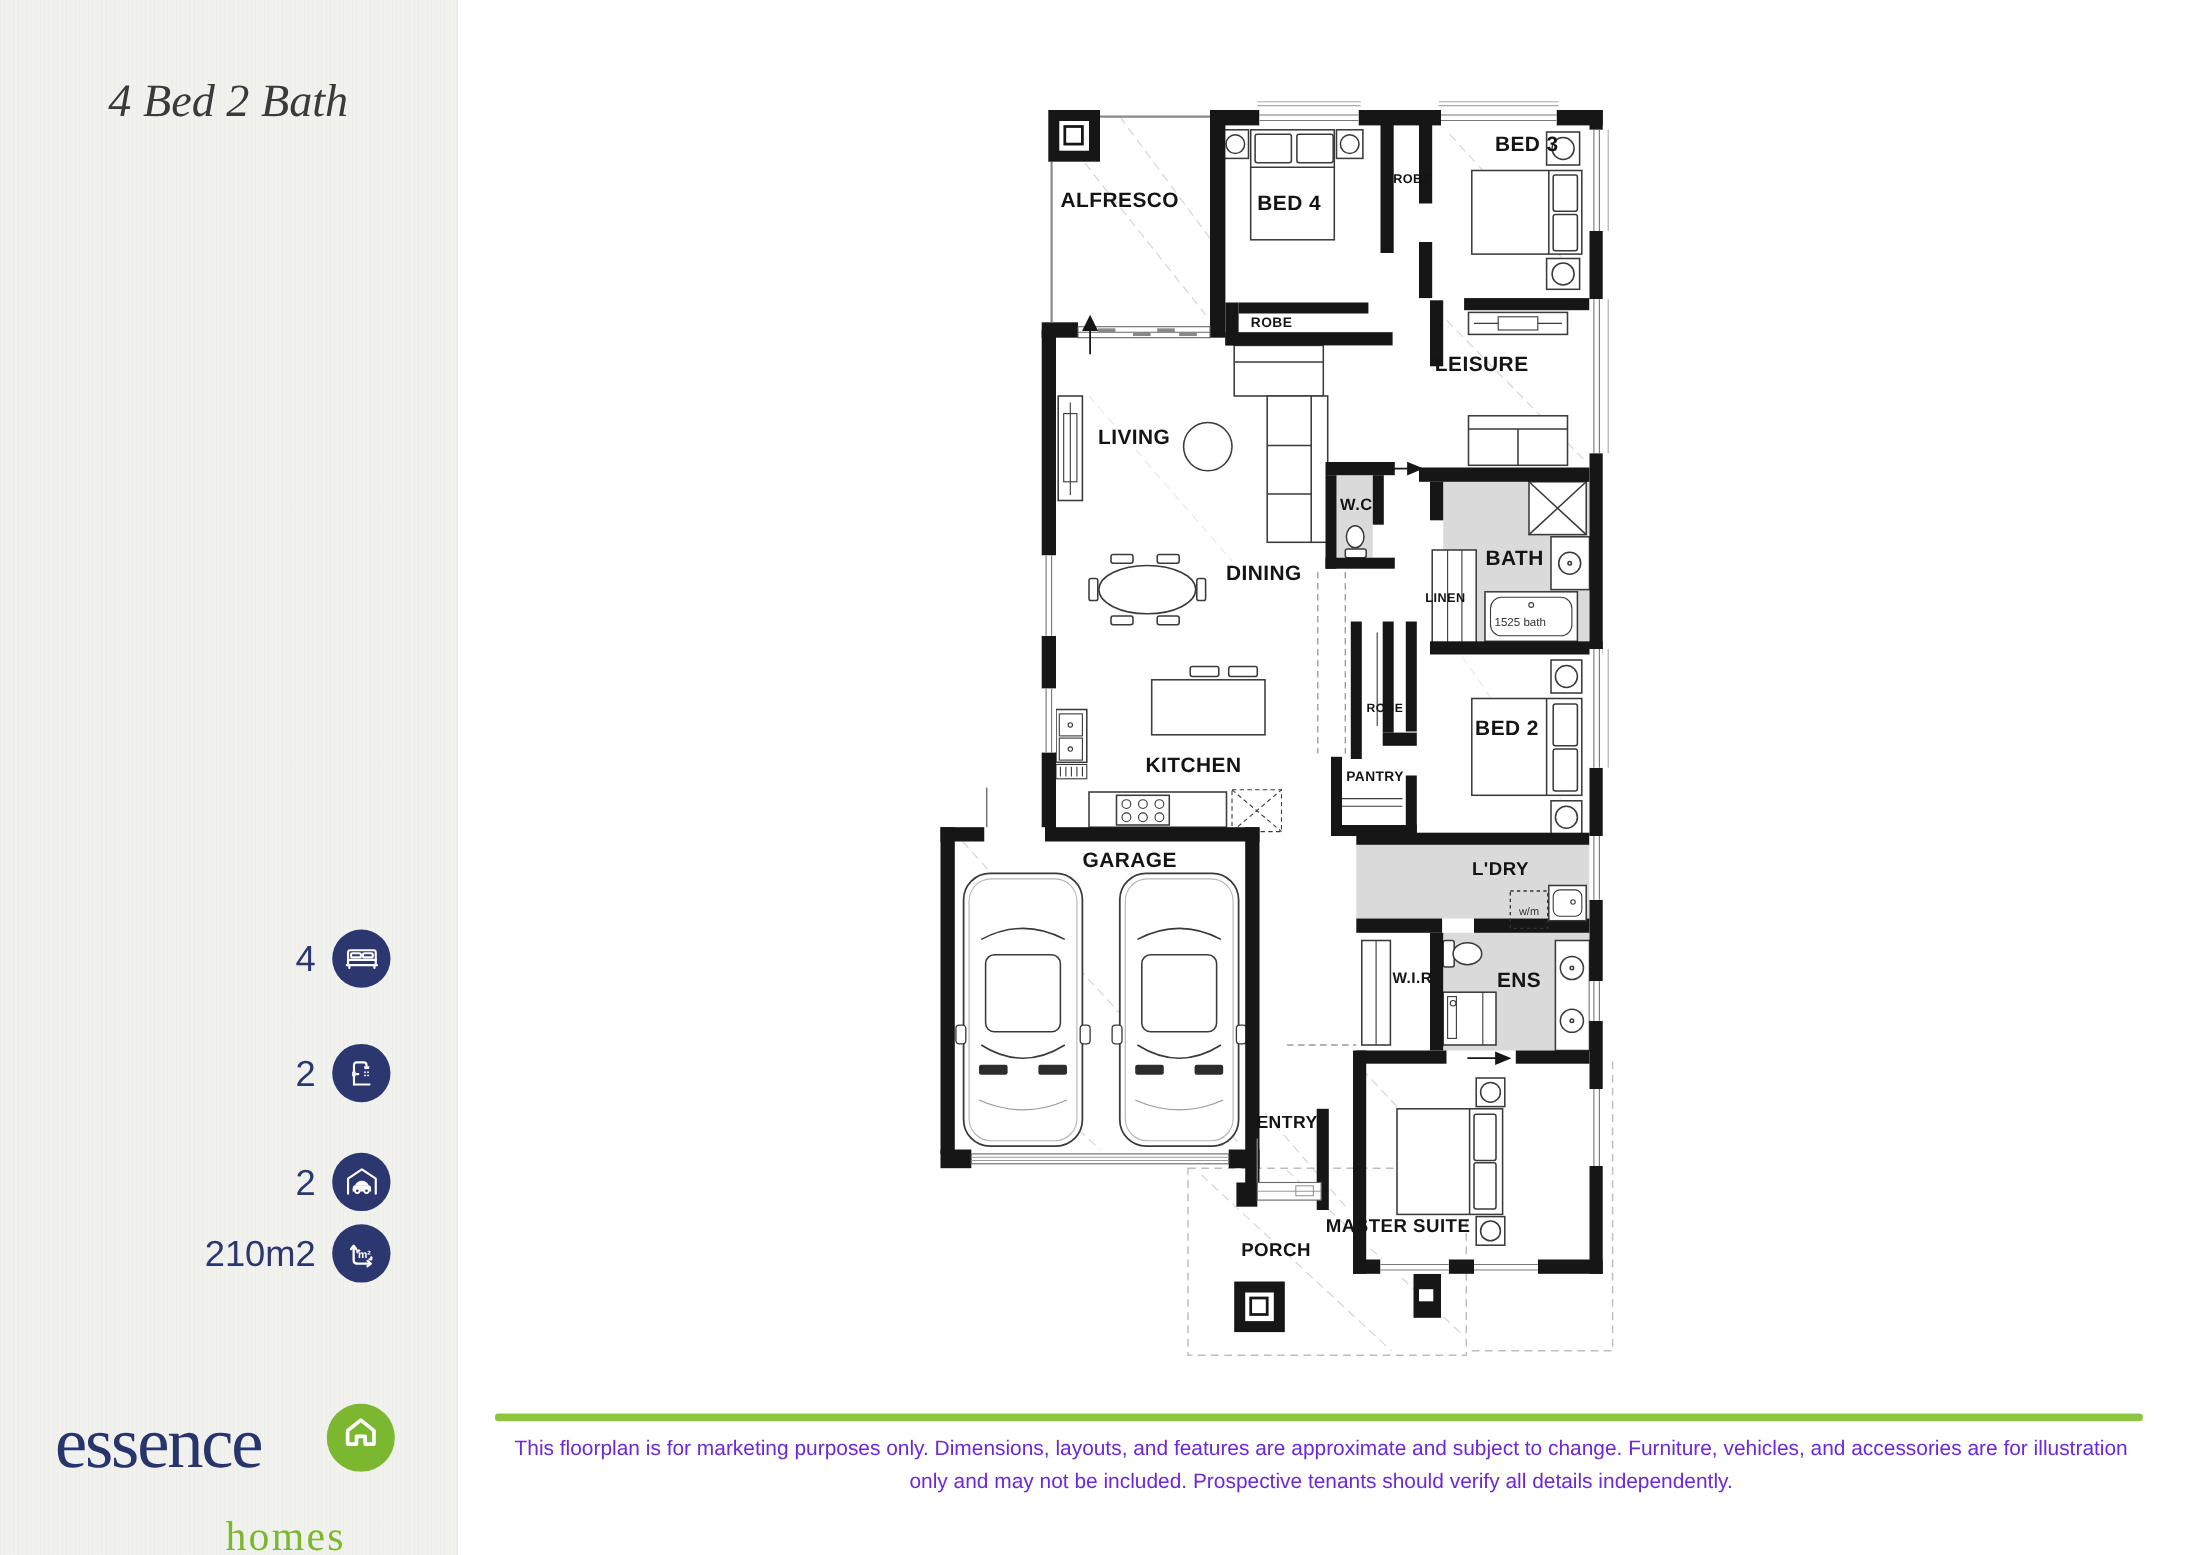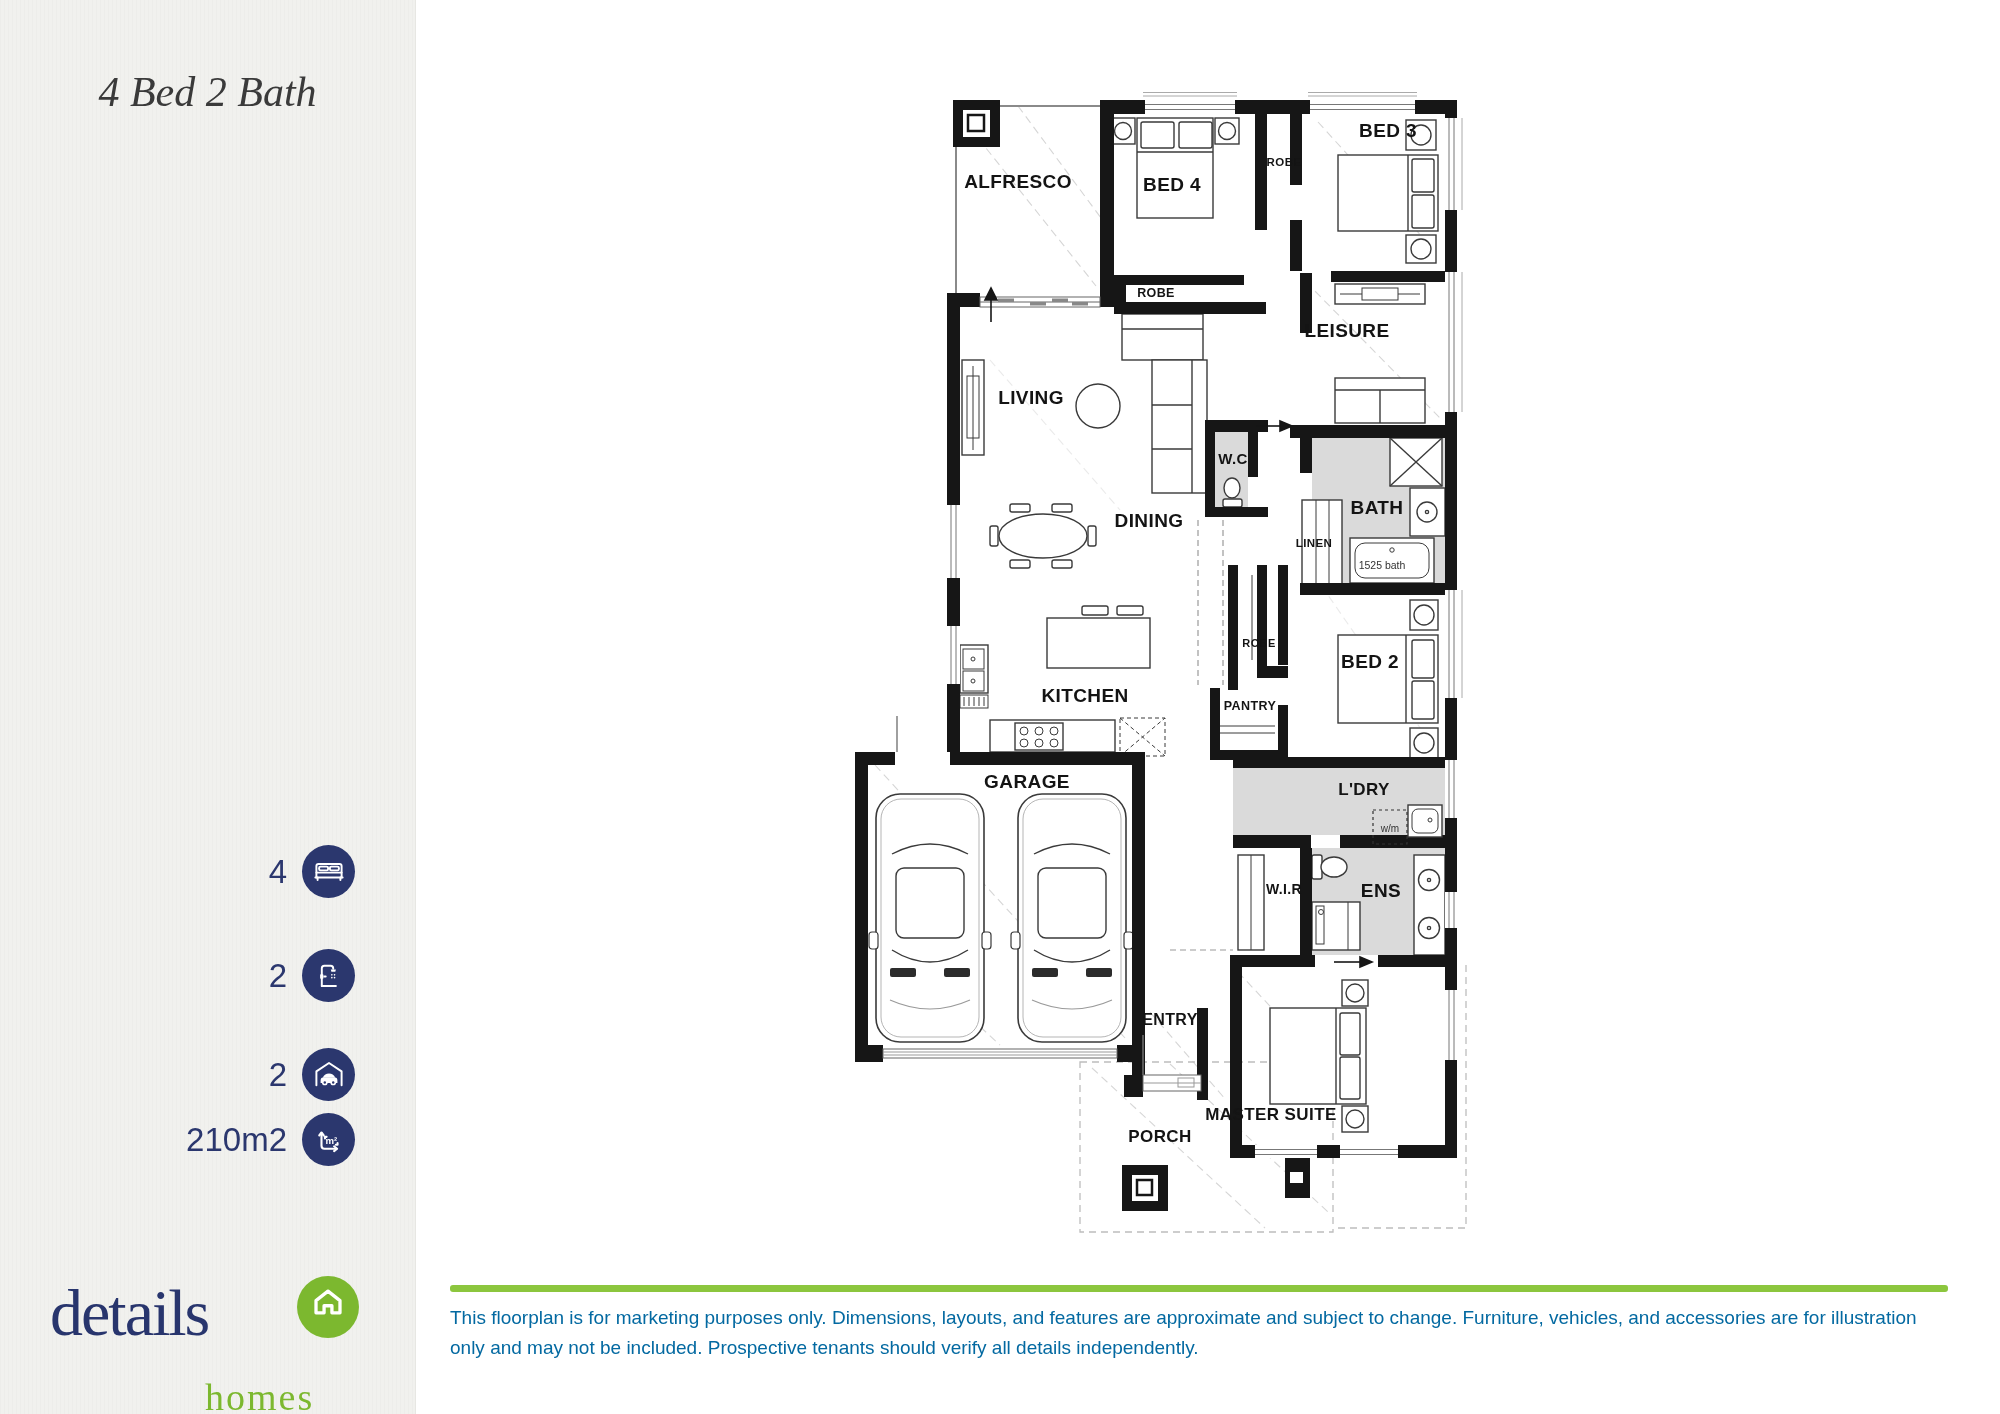--- a/index.html
+++ b/index.html
@@ -30,21 +30,21 @@
   
   .floorplan{position:absolute;left:700px;top:60px;width:790px;height:1180px;}
   .lbl{font-family:"Liberation Sans",sans-serif;font-weight:bold;fill:#141414;
        text-anchor:middle;letter-spacing:.4px;}
   .lbl-light{font-weight:normal;letter-spacing:0;fill:#333;}
 
   
   .footer-bar{position:absolute;left:450px;top:1285px;width:1498px;height:7px;
     background:#8cc63e;border-radius:3px;}
   .disclaimer{position:absolute;left:450px;top:1303px;width:1502px;
-    font-size:19px;line-height:30px;color:#0369a1;}
+    font-size:19px;line-height:30px;color:#6d28d9;text-align:center;}
 </style>
 </head>
 <body>
 
 <div class="sidebar">
   <div class="plan-title">4 Bed 2 Bath</div>
 
   <div class="stat" style="top:845px">
     <span class="stat-value">4</span>
     <span class="stat-icon">
@@ -97,21 +97,21 @@
       <svg viewBox="0 0 24 24" fill="none" stroke="#fff" stroke-width="1.4" stroke-linecap="round" stroke-linejoin="round">
         <path d="M7 7.6 V15.8 q0 2 2 2 h8"></path>
         <path d="M5.5 9 L7 7 l1.5 2"></path>
         <path d="M15.4 16.2 l2 1.6 -2 1.6"></path>
         <path d="M10.4 9.9 h-1.1 v1.1 M16.6 15.2 h1.1 v-1.1"></path>
         <text x="13.5" y="14.4" font-size="6.4" font-weight="bold" fill="#fff" stroke="none" text-anchor="middle" font-family="Liberation Sans, sans-serif">m²</text>
       </svg>
     </span>
   </div>
 
-  <div class="logo-essence">details</div>
+  <div class="logo-essence">essence</div>
   <div class="logo-homes">homes</div>
   <span class="logo-house">
     <svg viewBox="0 0 30 30">
       <circle cx="15" cy="15" r="15" fill="#7cb82f"></circle>
       <path d="M9.2 17.8 V11.9 L15 7.3 l5.8 4.6 v5.9 h-3.9 v-3.4 h-3.8 v3.4 z" fill="none" stroke="#fff" stroke-width="1.6" stroke-linejoin="round"></path>
     </svg>
   </span>
 </div>
 
 <svg class="floorplan" viewBox="0 0 790 1180">

